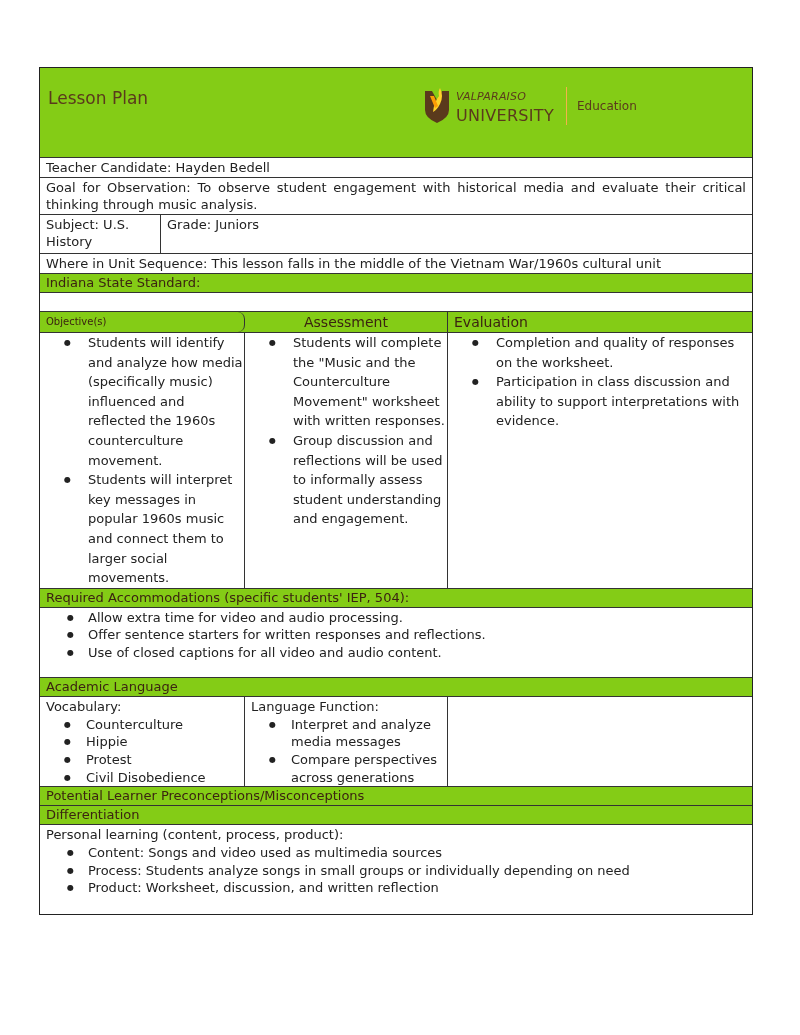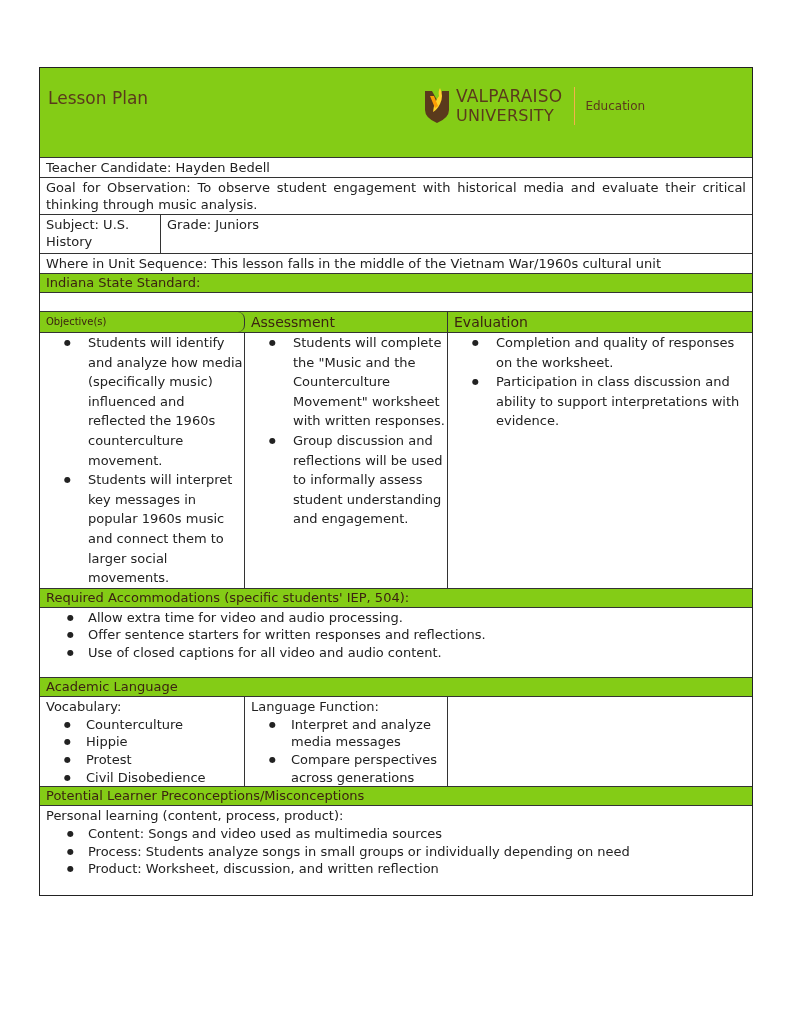--- a/index.html
+++ b/index.html
@@ -7,21 +7,21 @@
   body { position: relative; font-family: "DejaVu Sans", sans-serif; color: #222; font-size: 13px; overflow: hidden; }
   .doc { position: absolute; left: 39px; top: 67px; width: 714px; border: 1.5px solid #222; }
   .row { border-bottom: 1px solid #333; display: flex; }
   .row:last-child { border-bottom: none; }
   .orange { background: #84cc16; }
   .cell { padding: 1px 6px; line-height: 17px; }
   .banner { height: 90px; position: relative; }
   .banner .title { position: absolute; left: 8px; top: 20px; font-size: 17px; color: #5a3a1c; }
   .logo { position: absolute; left: 384px; top: 19px; display: flex; align-items: center; }
   .logo .word { margin-left: 6px; color: #5a3a1c; line-height: 19px; }
-  .logo .w1 { font-size: 17px; letter-spacing: 0.2px; }
+  .logo .w1 { font-size: 11px; letter-spacing: 0.2px; font-style: italic; }
   .logo .w2 { font-size: 16px; letter-spacing: 0.3px; }
   .logo .sep { width: 1px; height: 38px; background: #f3b24a; margin-left: 12px; margin-right: 10px; }
   .logo .edu { font-size: 12px; color: #5a3a1c; }
   .hdr { color: #3b2410; font-size: 13px; line-height: 16px; padding: 1px 6px; }
   .just { text-align: justify; text-align-last: left; }
   .col-sub { width: 121px; border-right: 1px solid #333; }
   .col3a { width: 205px; border-right: 1px solid #333; }
   .col3b { width: 203px; border-right: 1px solid #333; }
   .col3c { flex: 1; }
   ul { list-style: none; }
@@ -73,21 +73,21 @@
 
   <div class="row orange">
     <div class="hdr">Indiana State Standard:</div>
   </div>
   <div class="row">
     <div class="cell empty"></div>
   </div>
 
   <div class="row orange">
     <div class="hdr col3a" style="font-size:10px;line-height:18px;border-radius:7px;">Objective(s)</div>
-    <div class="hdr col3b" style="font-size:14px;line-height:18px;">Assessment</div>
+    <div class="hdr col3b" style="font-size:14px;line-height:18px;text-align:center;">Assessment</div>
     <div class="hdr col3c" style="font-size:14px;line-height:18px;">Evaluation</div>
   </div>
   <div class="row">
     <div class="col3a big">
       <ul>
         <li>Students will identify and analyze how media (specifically music) influenced and reflected the 1960s counterculture movement.</li>
         <li>Students will interpret key messages in popular 1960s music and connect them to larger social movements.</li>
       </ul>
     </div>
     <div class="col3b big">
@@ -134,20 +134,23 @@
         <li>Interpret and analyze media messages</li>
         <li>Compare perspectives across generations</li>
       </ul>
     </div>
   </div>
 
   <div class="row orange">
     <div class="hdr">Potential Learner Preconceptions/Misconceptions</div>
   </div>
 
+  <div class="row orange">
+    <div class="hdr">Differentiation</div>
+  </div>
   <div class="row" style="height:89px;display:block;">
     <div class="cell">Personal learning (content, process, product):</div>
     <ul class="wide">
       <li>Content: Songs and video used as multimedia sources</li>
       <li>Process: Students analyze songs in small groups or individually depending on need</li>
       <li>Product: Worksheet, discussion, and written reflection</li>
     </ul>
   </div>
 
 </div>

